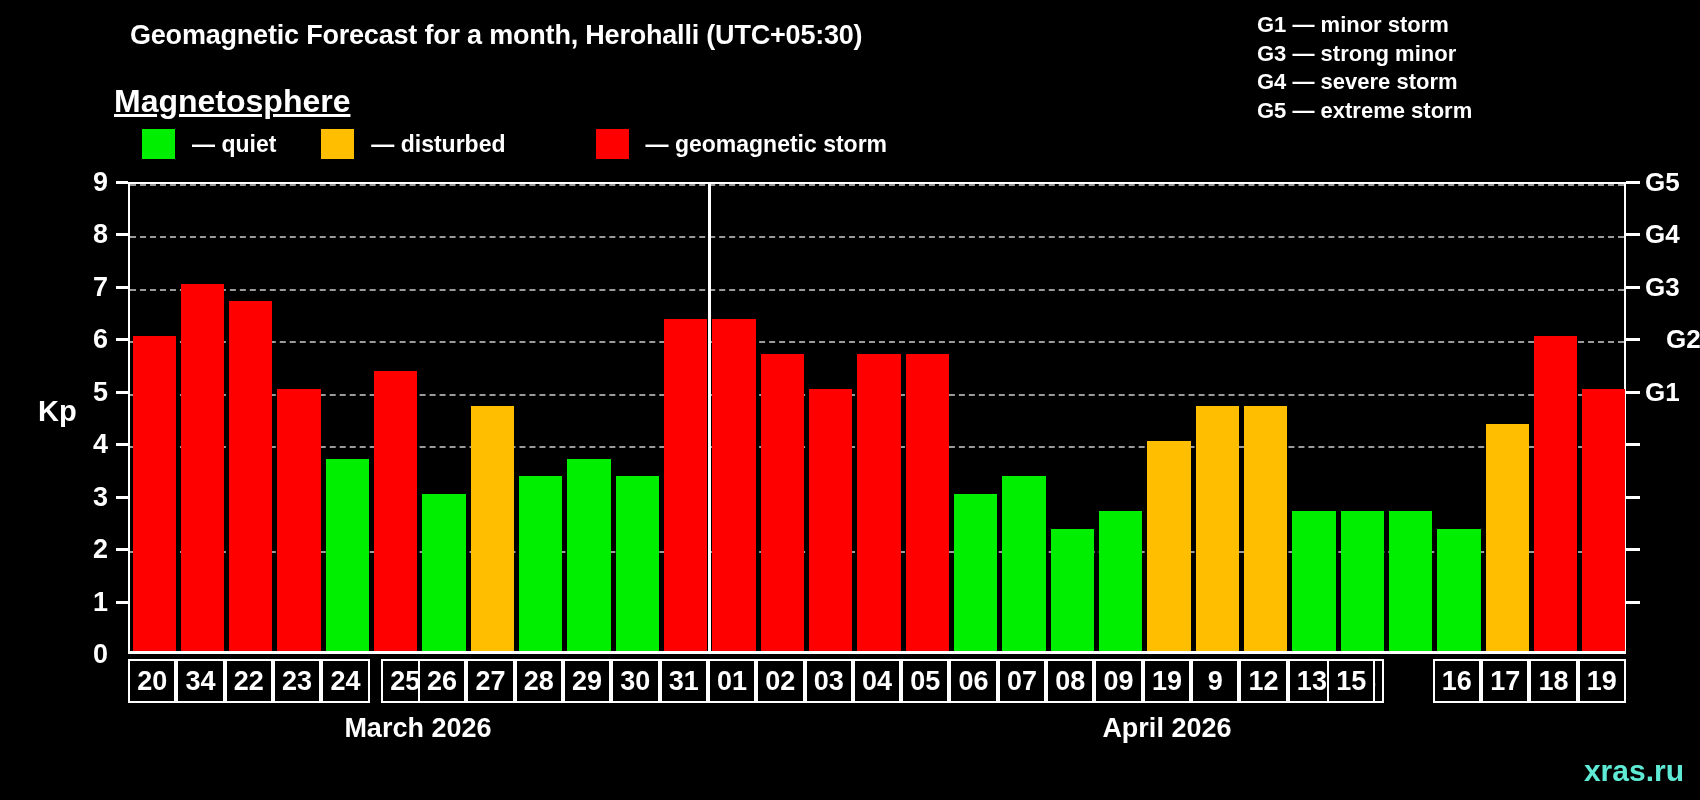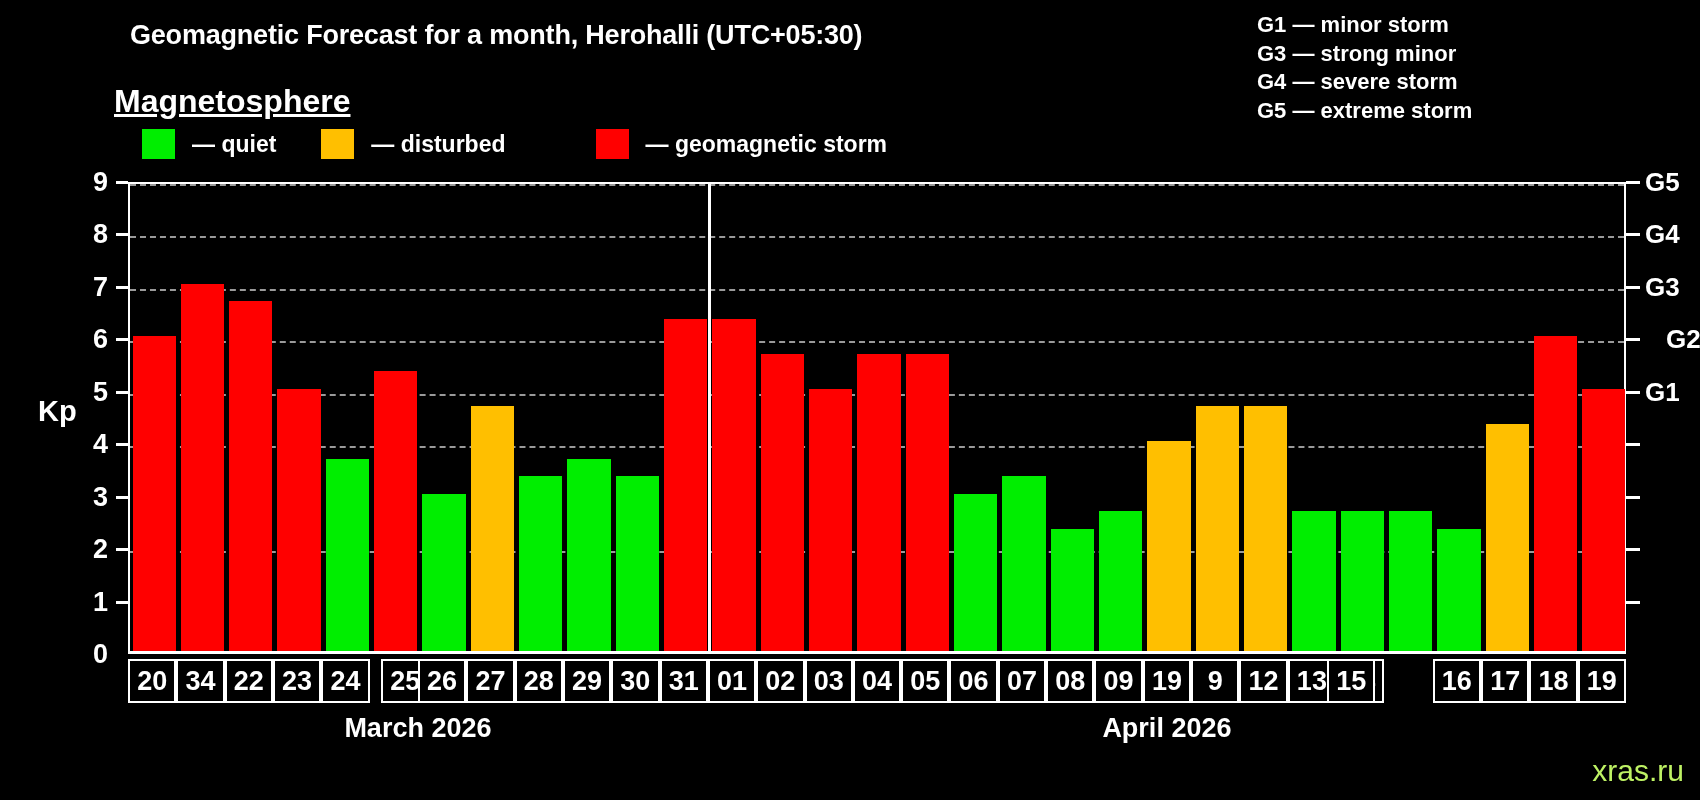--- a/index.html
+++ b/index.html
@@ -102,21 +102,21 @@
 
   
   .month-label {
     position:absolute; top:713px;
     font-size:27px; font-weight:bold; text-align:center;
   }
 
   
   #watermark {
     position:absolute; right:16px; bottom:12px;
-    font-size:30px; color:#bef264; font-weight:normal;
+    font-size:30px; color:#5eead4; font-weight:bold;
   }
 </style>
 </head>
 <body>
 
 <div id="chart-title">Geomagnetic Forecast for a month, Herohalli (UTC+05:30)</div>
 
 <div id="magnetosphere-label">Magnetosphere</div>
 
 <div id="color-legend">

